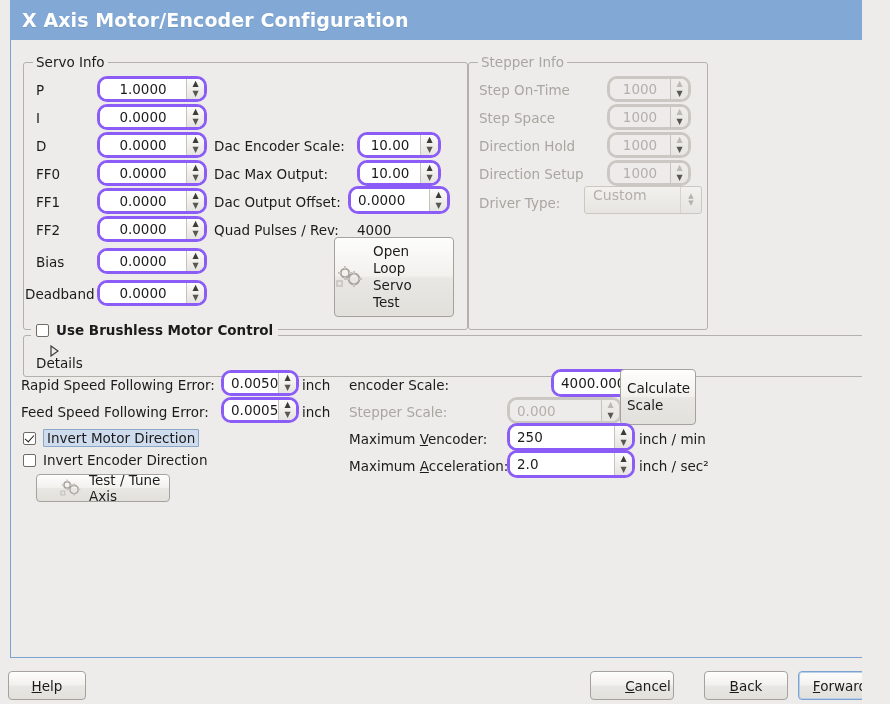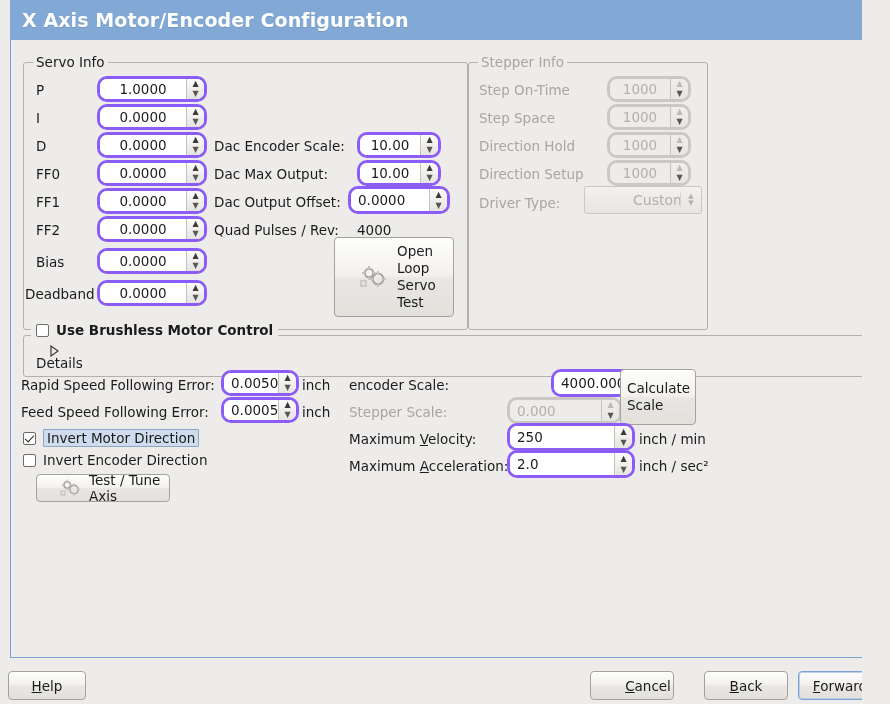--- a/index.html
+++ b/index.html
@@ -111,27 +111,26 @@
     border-color: #cbc8c3;
     background: #eeeceA;
   }
   .spin.disabled .val { background: #eeecea; color: #b3b0ab; }
   .spin.disabled .btns { background: linear-gradient(#f0eeeb,#e8e6e2); }
   .spin.disabled .ar { color: #bdbab5; }
 
   
   .combo {
     position: absolute;
-    display: flex; align-items: center;
+    display: flex; 
     height: 28px;
     box-sizing: border-box;
     border: 1px solid #cbc8c3;
     border-radius: 3px;
     background: linear-gradient(#f3f1ee,#e7e5e1);
-    padding-left: 40px;
   }
   .combo .cval {
     flex: 1 1 auto; padding: 0 8px;
     font-size: 14px; color: #b3b0ab;
     white-space: nowrap; overflow: hidden;
   }
   .combo .carrow {
     flex: 0 0 20px; width: 20px;
     border-left: 1px solid #d6d3ce;
     display: flex; flex-direction: column;
@@ -324,21 +323,21 @@
       </div>
     </div>
     <div class="spin left" style="left:337px; top:146px; width:102px; height:28px;">
       <div class="val">0.0000</div>
       <div class="btns">
         <div class="ar up">▲</div>
         <div class="ar dn">▼</div>
       </div>
     </div>
 
-    <div class="btn" style="left:323px; top:197px; width:120px; height:80px; justify-content:flex-start; padding-left:24px;">
+    <div class="btn" style="left:323px; top:197px; width:120px; height:80px; justify-content:flex-start; padding-left:0;">
       <span class="gears" style="margin-right:8px;">
         <svg width="30" height="26" viewBox="0 0 30 26" aria-hidden="true">
           <g fill="none" stroke="#a9a6a1" stroke-width="2">
             <circle cx="10" cy="9" r="4.2"></circle>
             <circle cx="19" cy="15" r="5.4"></circle>
           </g>
           <g fill="#c7c4bf">
             <rect x="9" y="2" width="2" height="3"></rect>
               <rect x="9" y="13" width="2" height="3"></rect>
             <rect x="3" y="8" width="3" height="2"></rect>
@@ -488,21 +487,21 @@
       </div>
     </div>
 
     <div class="btn" style="left:609px; top:329px; width:76px; height:56px; justify-content:flex-start; padding-left:6px;">
       <span class="bl">
         <span>Calculate</span><br>
         <span>Scale</span>
       </span>
     </div>
 
-    <span class="lbl" style="left:338px; top:391px;"><span>Maximum </span><u>V</u><span>elocity:</span></span>
+    <span class="lbl" style="left:338px; top:391px;"><span>Maximum </span><u>V</u><span>encoder:</span></span>
     <div class="spin left" style="left:496px; top:383px; width:128px; height:28px;">
       <div class="val">250</div>
       <div class="btns">
         <div class="ar up">▲</div>
         <div class="ar dn">▼</div>
       </div>
     </div>
     <span class="unitlbl" style="left:628px; top:391px;">inch / min</span>
 
     <span class="lbl" style="left:338px; top:418px;"><span>Maximum </span><u>A</u><span>cceleration:</span></span>

